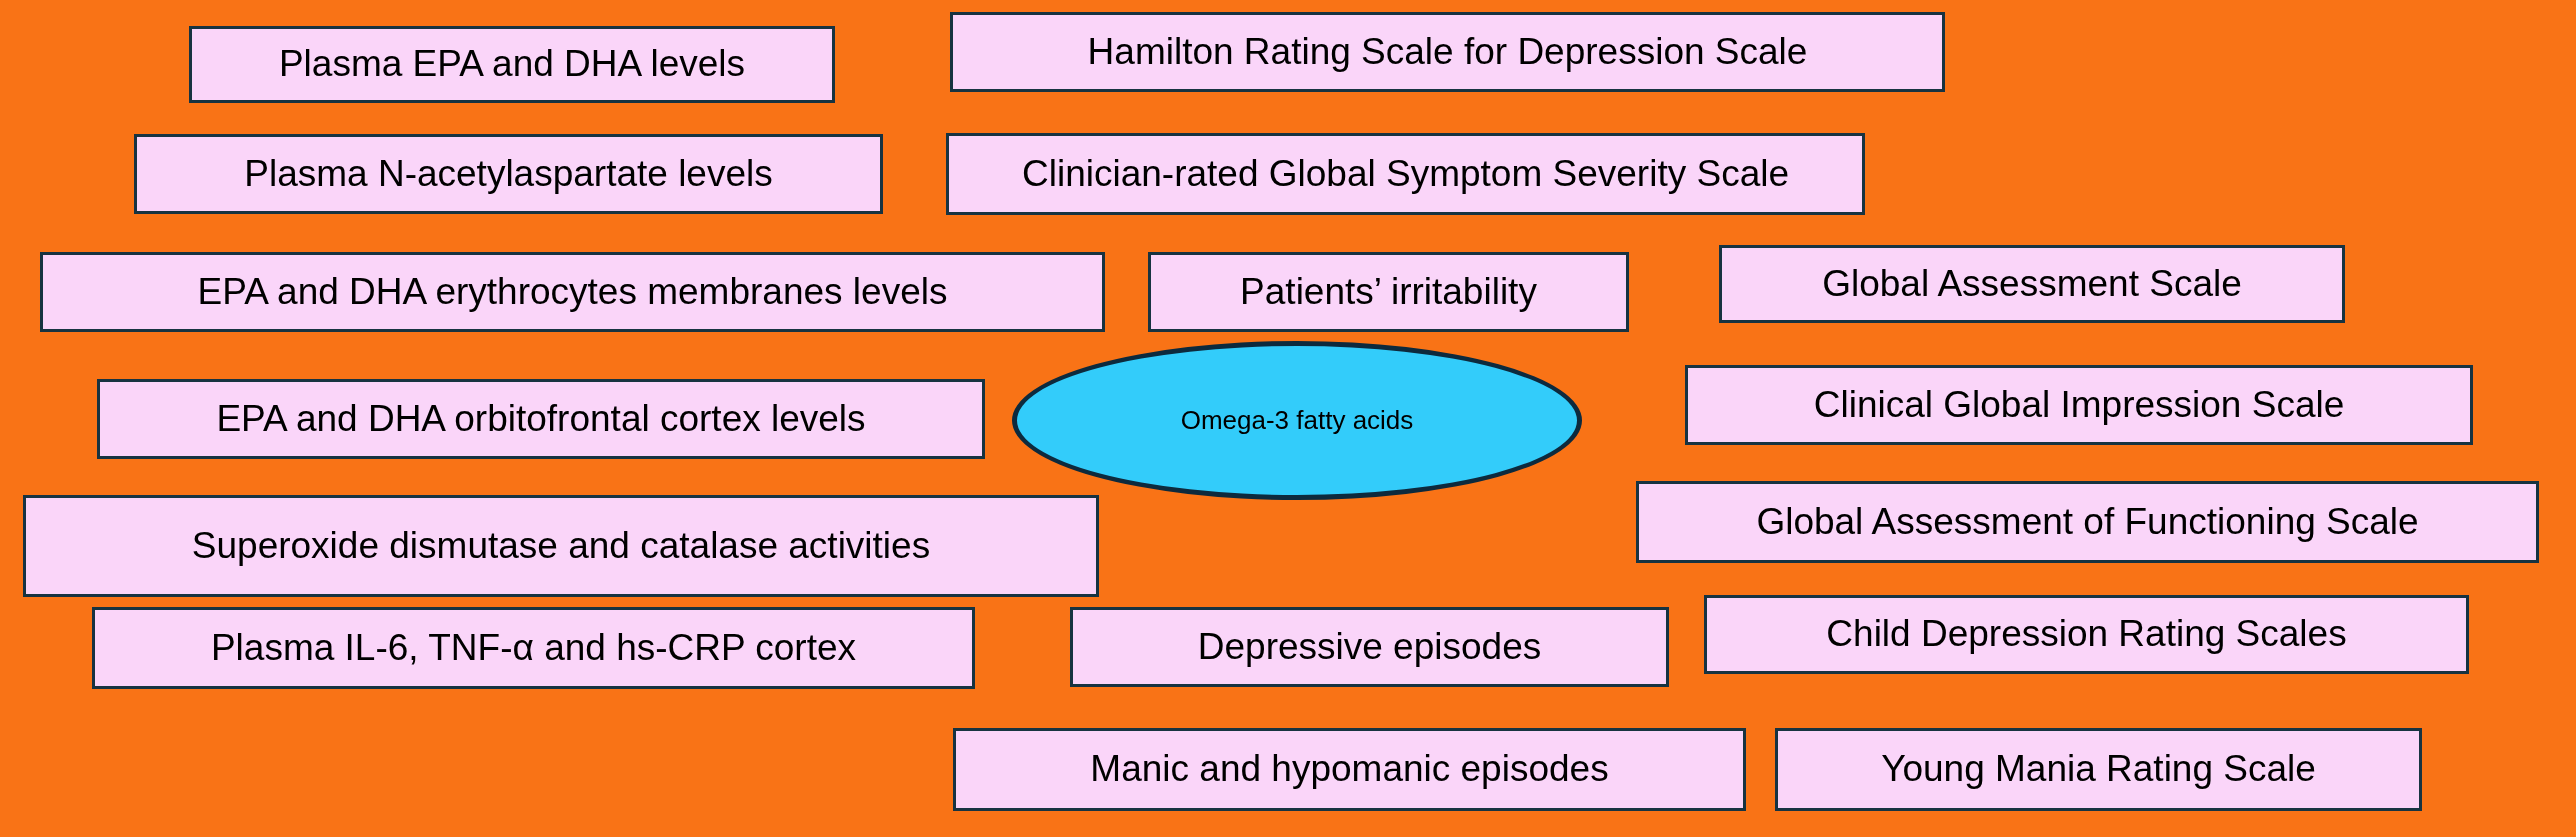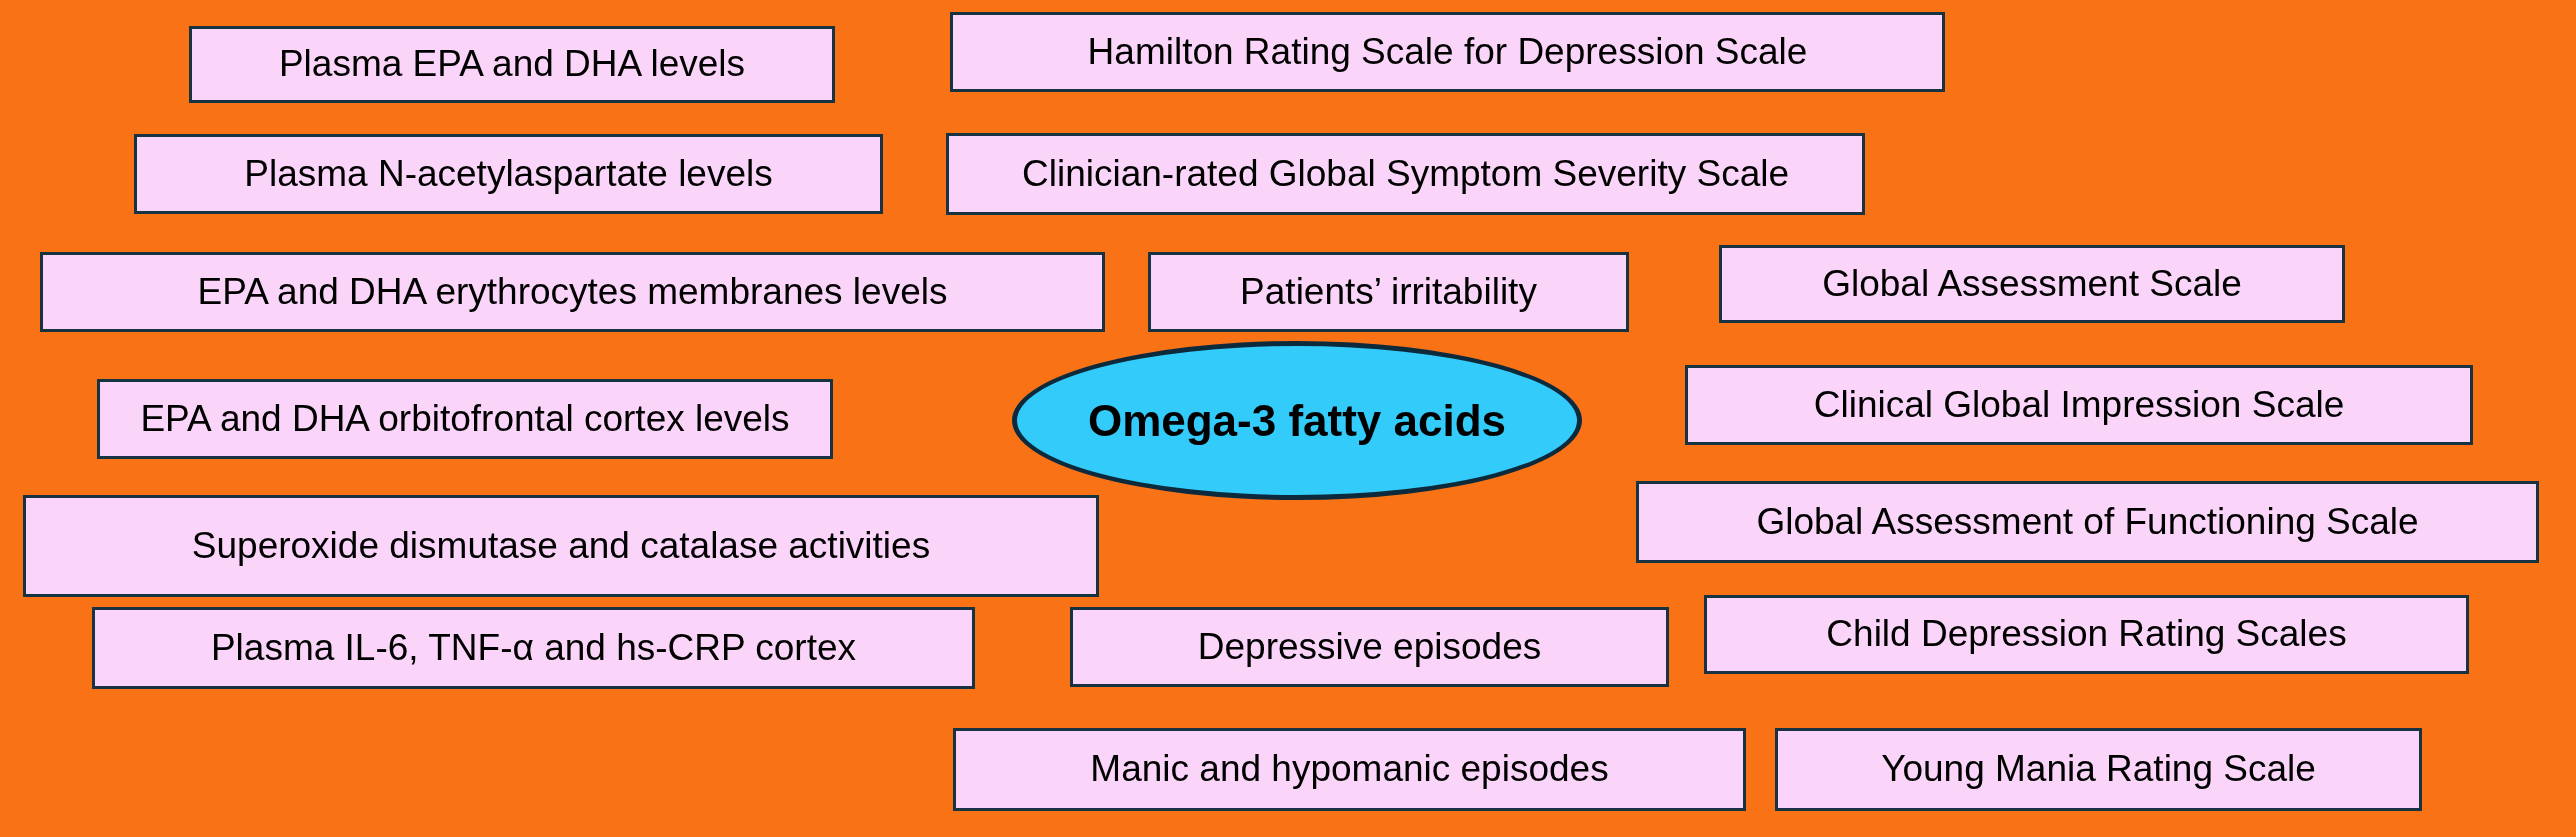--- a/index.html
+++ b/index.html
@@ -33,22 +33,22 @@
     position: absolute;
     box-sizing: border-box;
     background: #33ccfa;
     border: 5.3px solid #0d2a3d;
     border-radius: 50%;
     color: #000000;
     display: flex;
     align-items: center;
     justify-content: center;
     text-align: left;
-    font-size: 44px;
-    font-weight: bold;
+    font-size: 26px;
+    font-weight: normal;
     white-space: nowrap;
   }
 </style>
 </head>
 <body>
 
 <div id="canvas">
 
   <div class="node" style="left:189px; top:26px; width:646px; height:77px;">Plasma EPA and DHA levels</div>
 
@@ -57,21 +57,21 @@
   <div class="node" style="left:134px; top:134px; width:749px; height:80px;">Plasma N-acetylaspartate levels</div>
 
   <div class="node" style="left:946px; top:133px; width:919px; height:82px;">Clinician-rated Global Symptom Severity Scale</div>
 
   <div class="node" style="left:40px; top:252px; width:1065px; height:80px;">EPA and DHA erythrocytes membranes levels</div>
 
   <div class="node" style="left:1148px; top:252px; width:481px; height:80px;">Patients’ irritability</div>
 
   <div class="node" style="left:1719px; top:245px; width:626px; height:78px;">Global Assessment Scale</div>
 
-  <div class="node" style="left:97px; top:379px; width:736px; height:80px;">EPA and DHA orbitofrontal cortex levels</div>
+  <div class="node" style="left:97px; top:379px; width:888px; height:80px;">EPA and DHA orbitofrontal cortex levels</div>
 
   <div class="center-ellipse" style="left:1012px; top:341px; width:570px; height:159px;">Omega-3 fatty acids</div>
 
   <div class="node" style="left:1685px; top:365px; width:788px; height:80px;">Clinical Global Impression Scale</div>
 
   <div class="node" style="left:23px; top:495px; width:1076px; height:102px;">Superoxide dismutase and catalase activities</div>
 
   <div class="node" style="left:1636px; top:481px; width:903px; height:82px;">Global Assessment of Functioning Scale</div>
 
   <div class="node" style="left:92px; top:607px; width:883px; height:82px;">Plasma IL-6, TNF-α and hs-CRP cortex</div>

